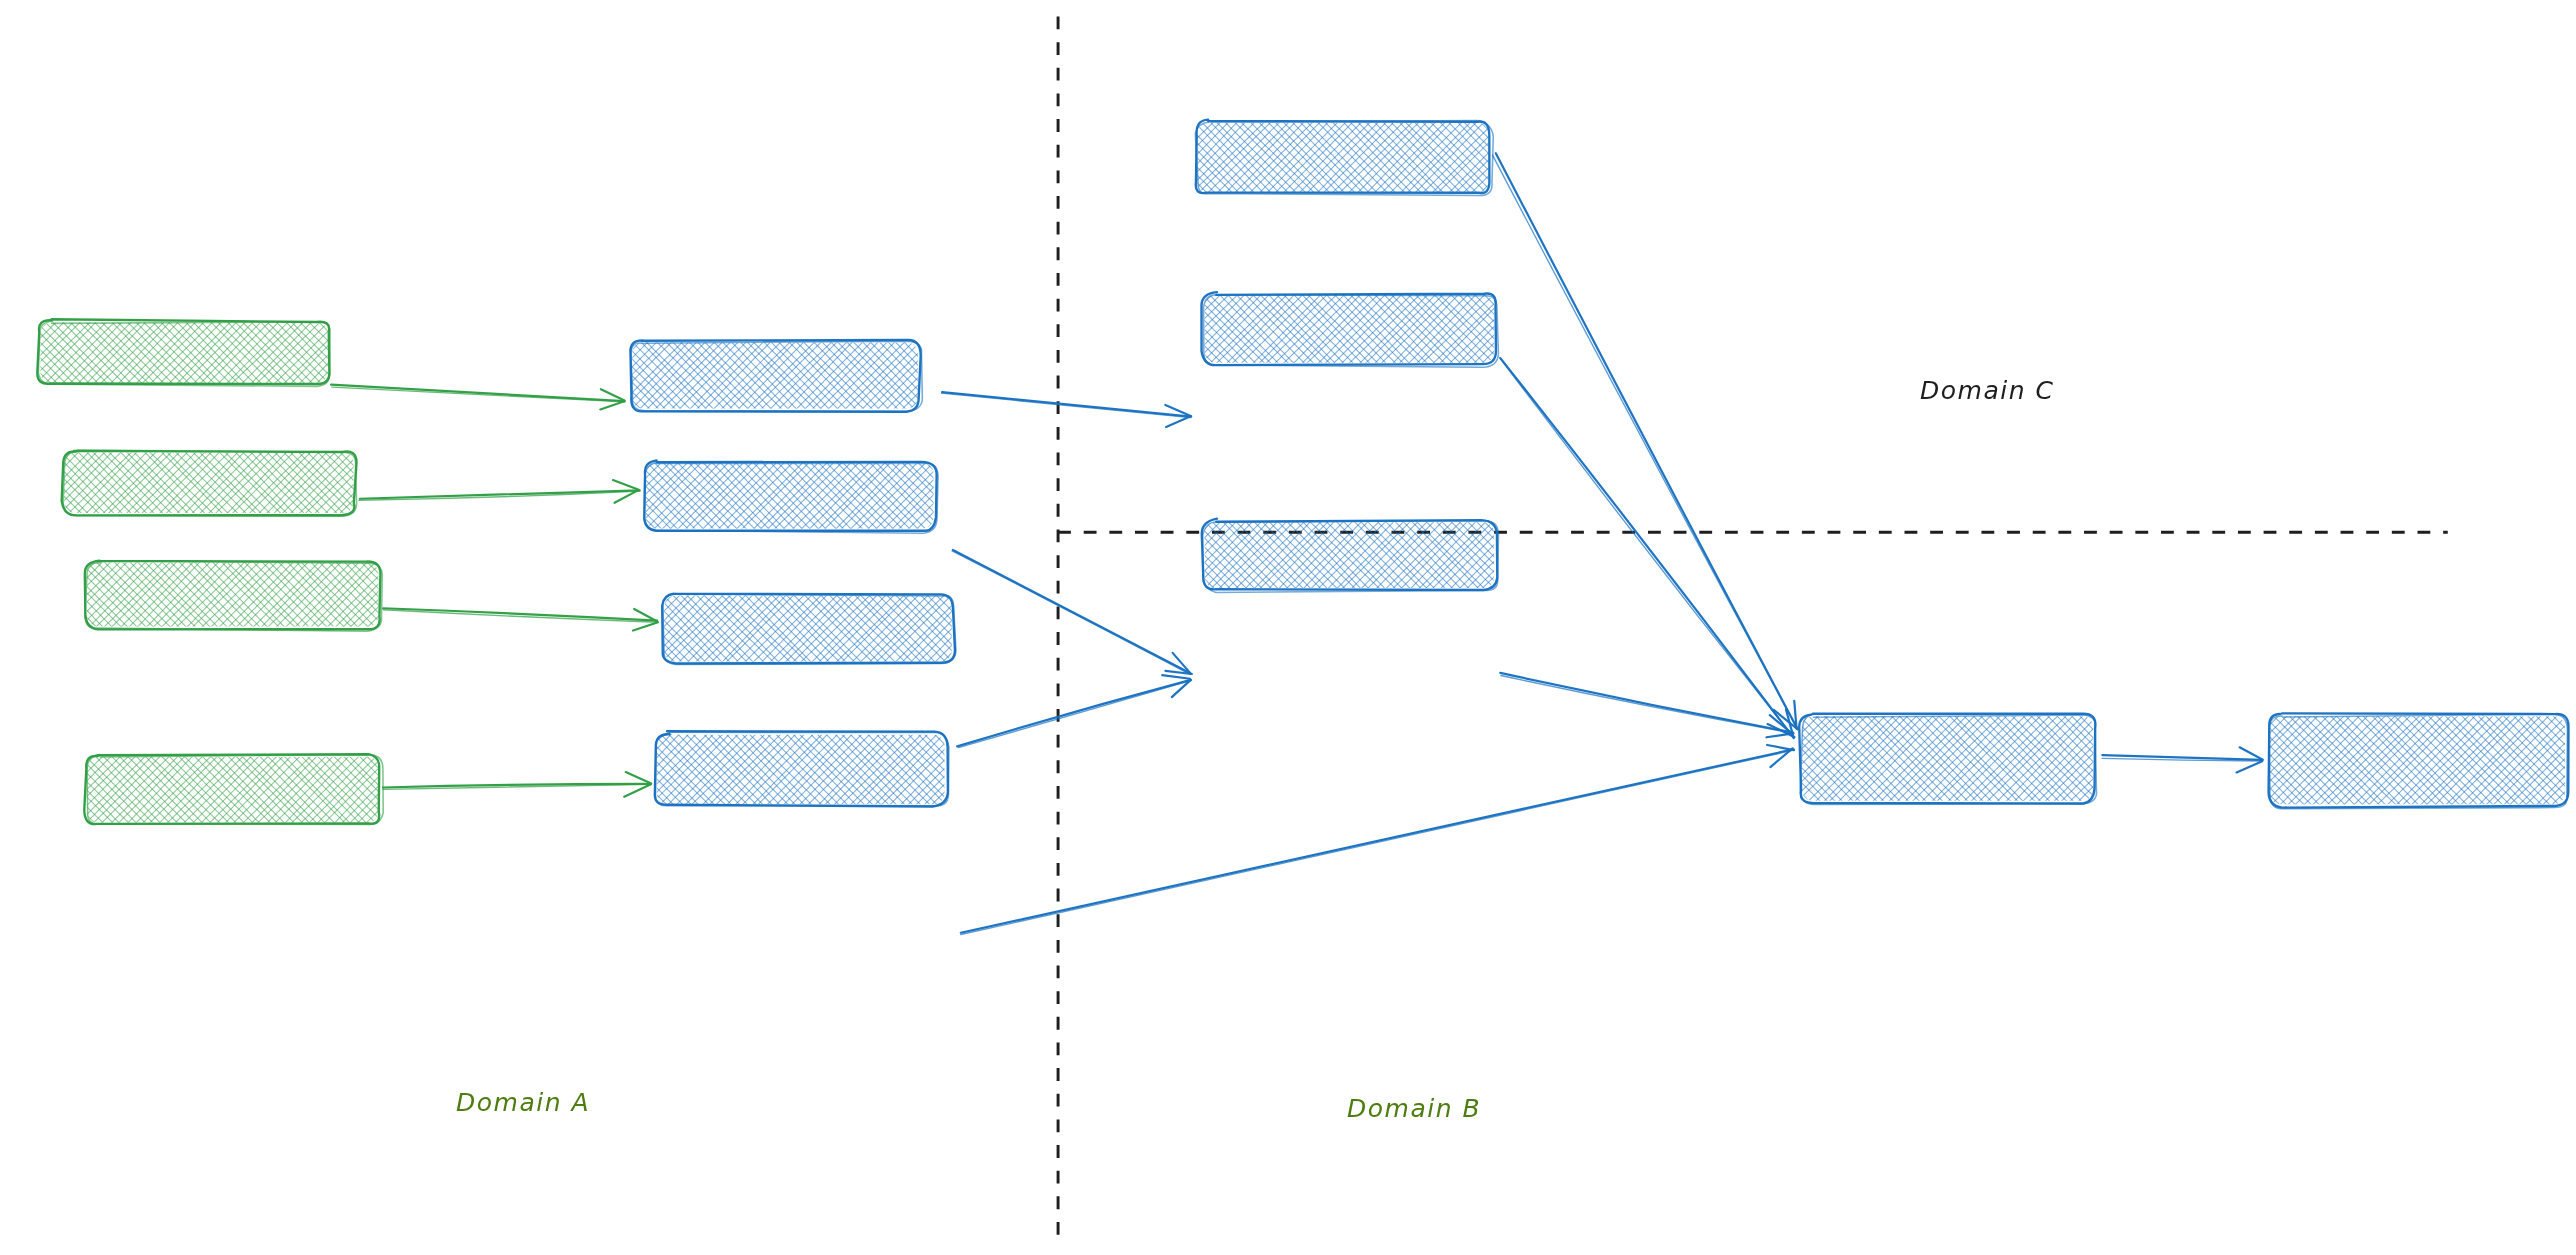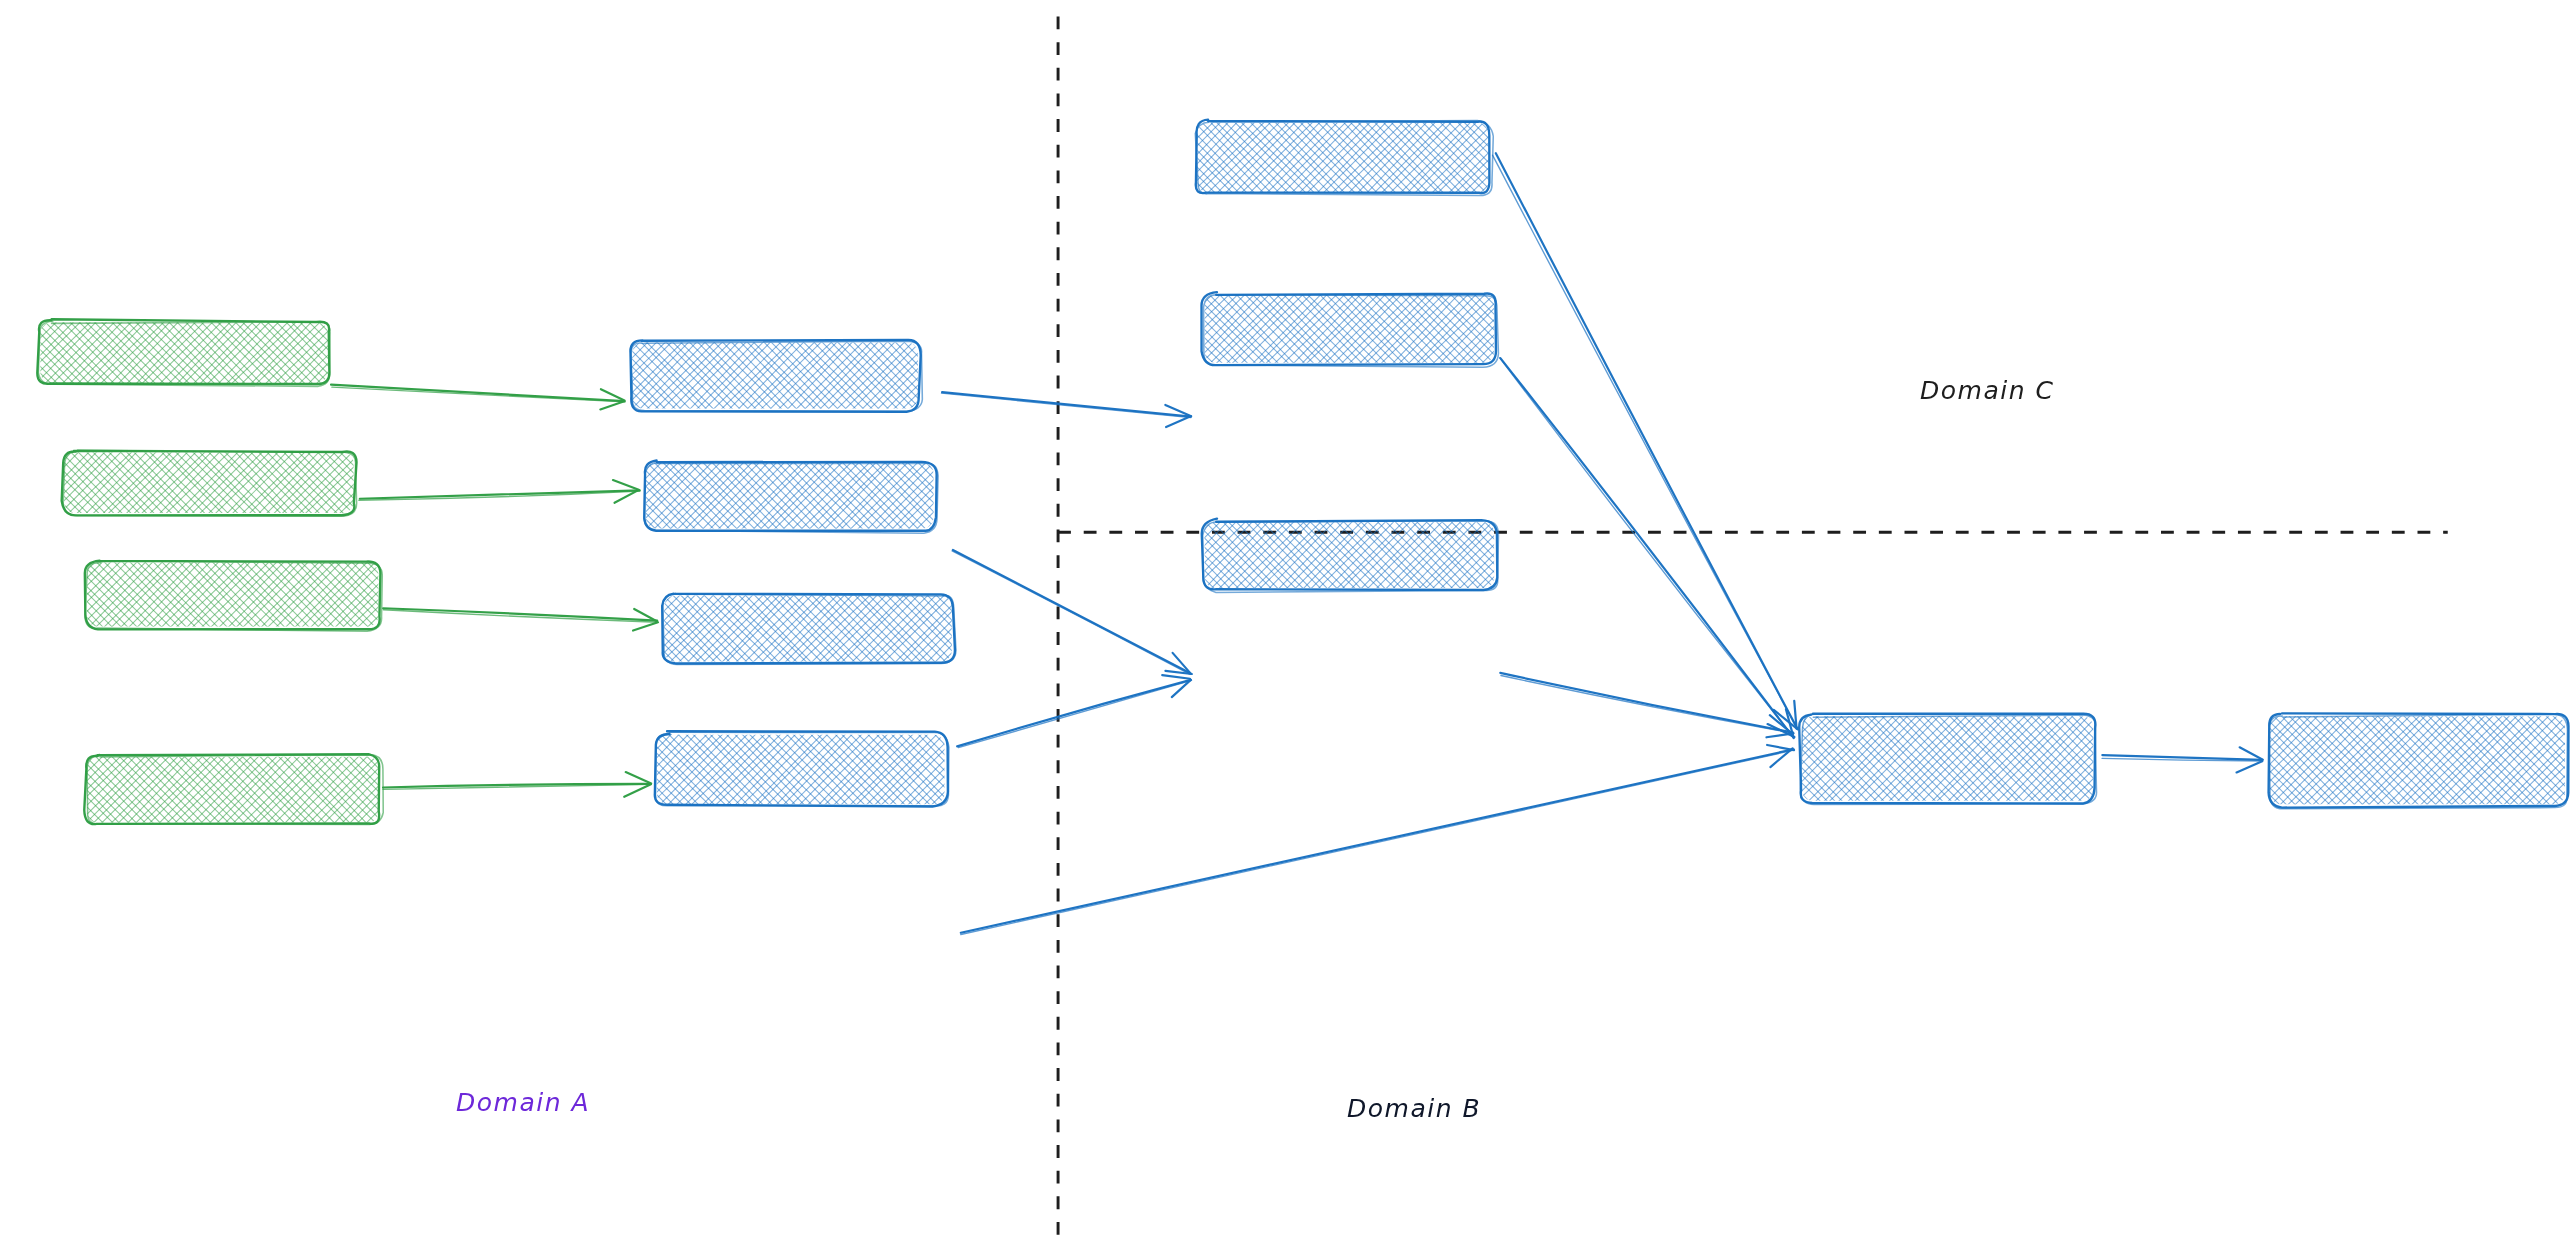--- a/index.html
+++ b/index.html
@@ -1473,17 +1473,17 @@
           <line x1="2890.4591369749323" y1="774.293738682798" x2="2778.701652145247" y2="885.6574185992858"></line>
           <line x1="2899.015137310985" y1="774.5534511994354" x2="2788.0782066844768" y2="887.3015385116923"></line>
           <line x1="2908.711061351239" y1="775.1160158580709" x2="2796.016185991008" y2="884.9075654156076"></line>
           <line x1="2918.0451564323366" y1="773.9306206994366" x2="2805.9406791396163" y2="886.0650361721707"></line>
           <line x1="2925.255327483572" y1="772.9010649721608" x2="2814.0945333804443" y2="886.0959064600504"></line>
         </g>
         <path d="M 2491.114535439673 778.6945019282375 L 2789.415755319463 779.5146756449783 Q 2803.6709775185077 778.445342798785 2803.8159965213927 792.801007716591 L 2803.563031888131 865.445022970785 Q 2803.0535198499233 879.3200207472872 2788.7275491916703 879.8103449450389 L 2491.21243165597 881.5938570522209 Q 2477.1012564769953 880.1291607230106 2476.4450130322693 865.3098368608438 L 2477.193974967624 793.1747028595184 Q 2476.670523527903 779.3674065684282 2489.0114472125247 779.3648373949643" fill="none" stroke="#1971c2" stroke-width="2.6" stroke-opacity="0.98" stroke-linecap="round" stroke-linejoin="round"></path>
         <path d="M 2492.857989231338 782.8168838438191 L 2788.671523612864 779.5349886560977 Q 2802.486725231114 780.4087496217848 2802.657458314047 797.0934859417349 L 2801.9783424571056 868.772236980904 Q 2803.4520644841027 881.7280820665081 2788.693988884936 881.5419668698879 L 2492.2964789596836 882.9323938056046 Q 2477.290575124179 883.0513807398972 2478.0172862701197 866.7210141852596 L 2477.2297343799983 796.1117200245204 Q 2476.8657520367137 781.2020466743513 2491.4332667893887 781.6953025161267" fill="none" stroke="#1971c2" stroke-width="1.7" stroke-opacity="0.6" stroke-linecap="round" stroke-linejoin="round"></path>
       </g>
     </svg>
-<div class="dlabel" style="left: 456px; top: 1088px; color: #6d28d9;">Domain A</div>
-    <div class="dlabel" style="left: 1347px; top: 1094px; color: #0f172a;">Domain B</div>
+<div class="dlabel" style="left: 456px; top: 1088px; color: #4d7c0f;">Domain A</div>
+    <div class="dlabel" style="left: 1347px; top: 1094px; color: #4d7c0f;">Domain B</div>
     <div class="dlabel" style="left: 1920px; top: 376px; color: rgb(30, 30, 30);">Domain C</div>
   </div>
 
 
 </body></html>

